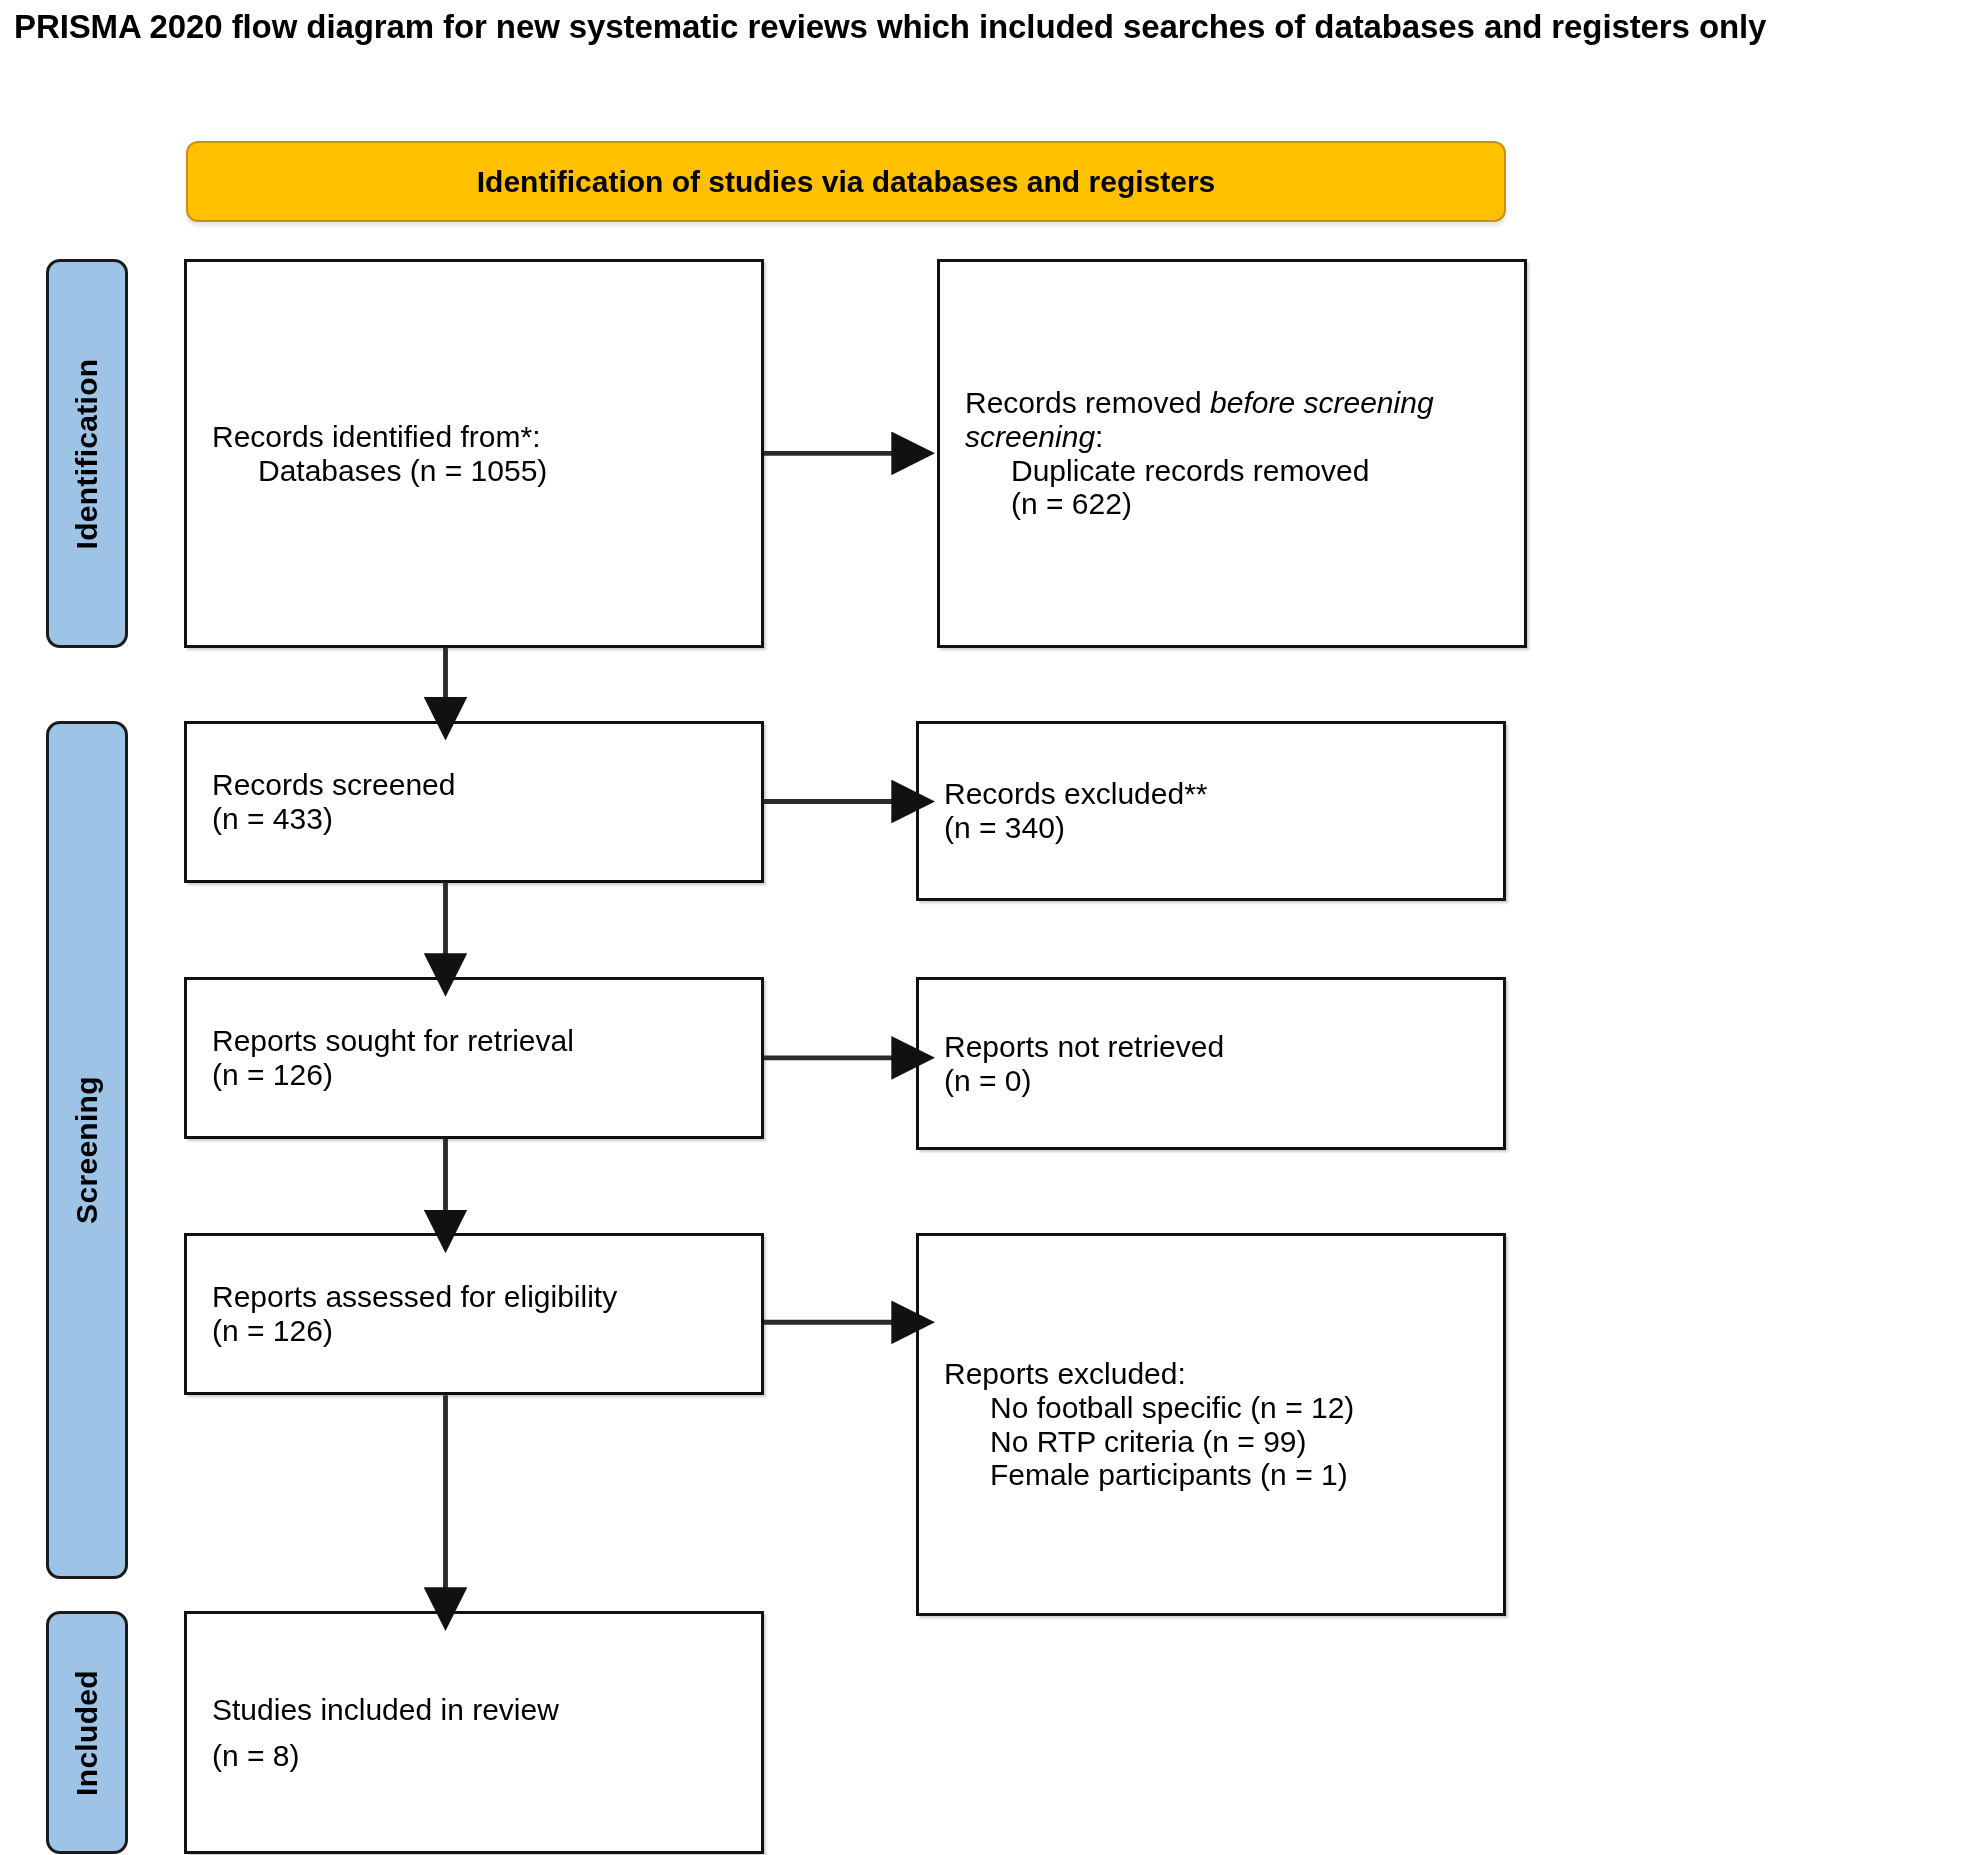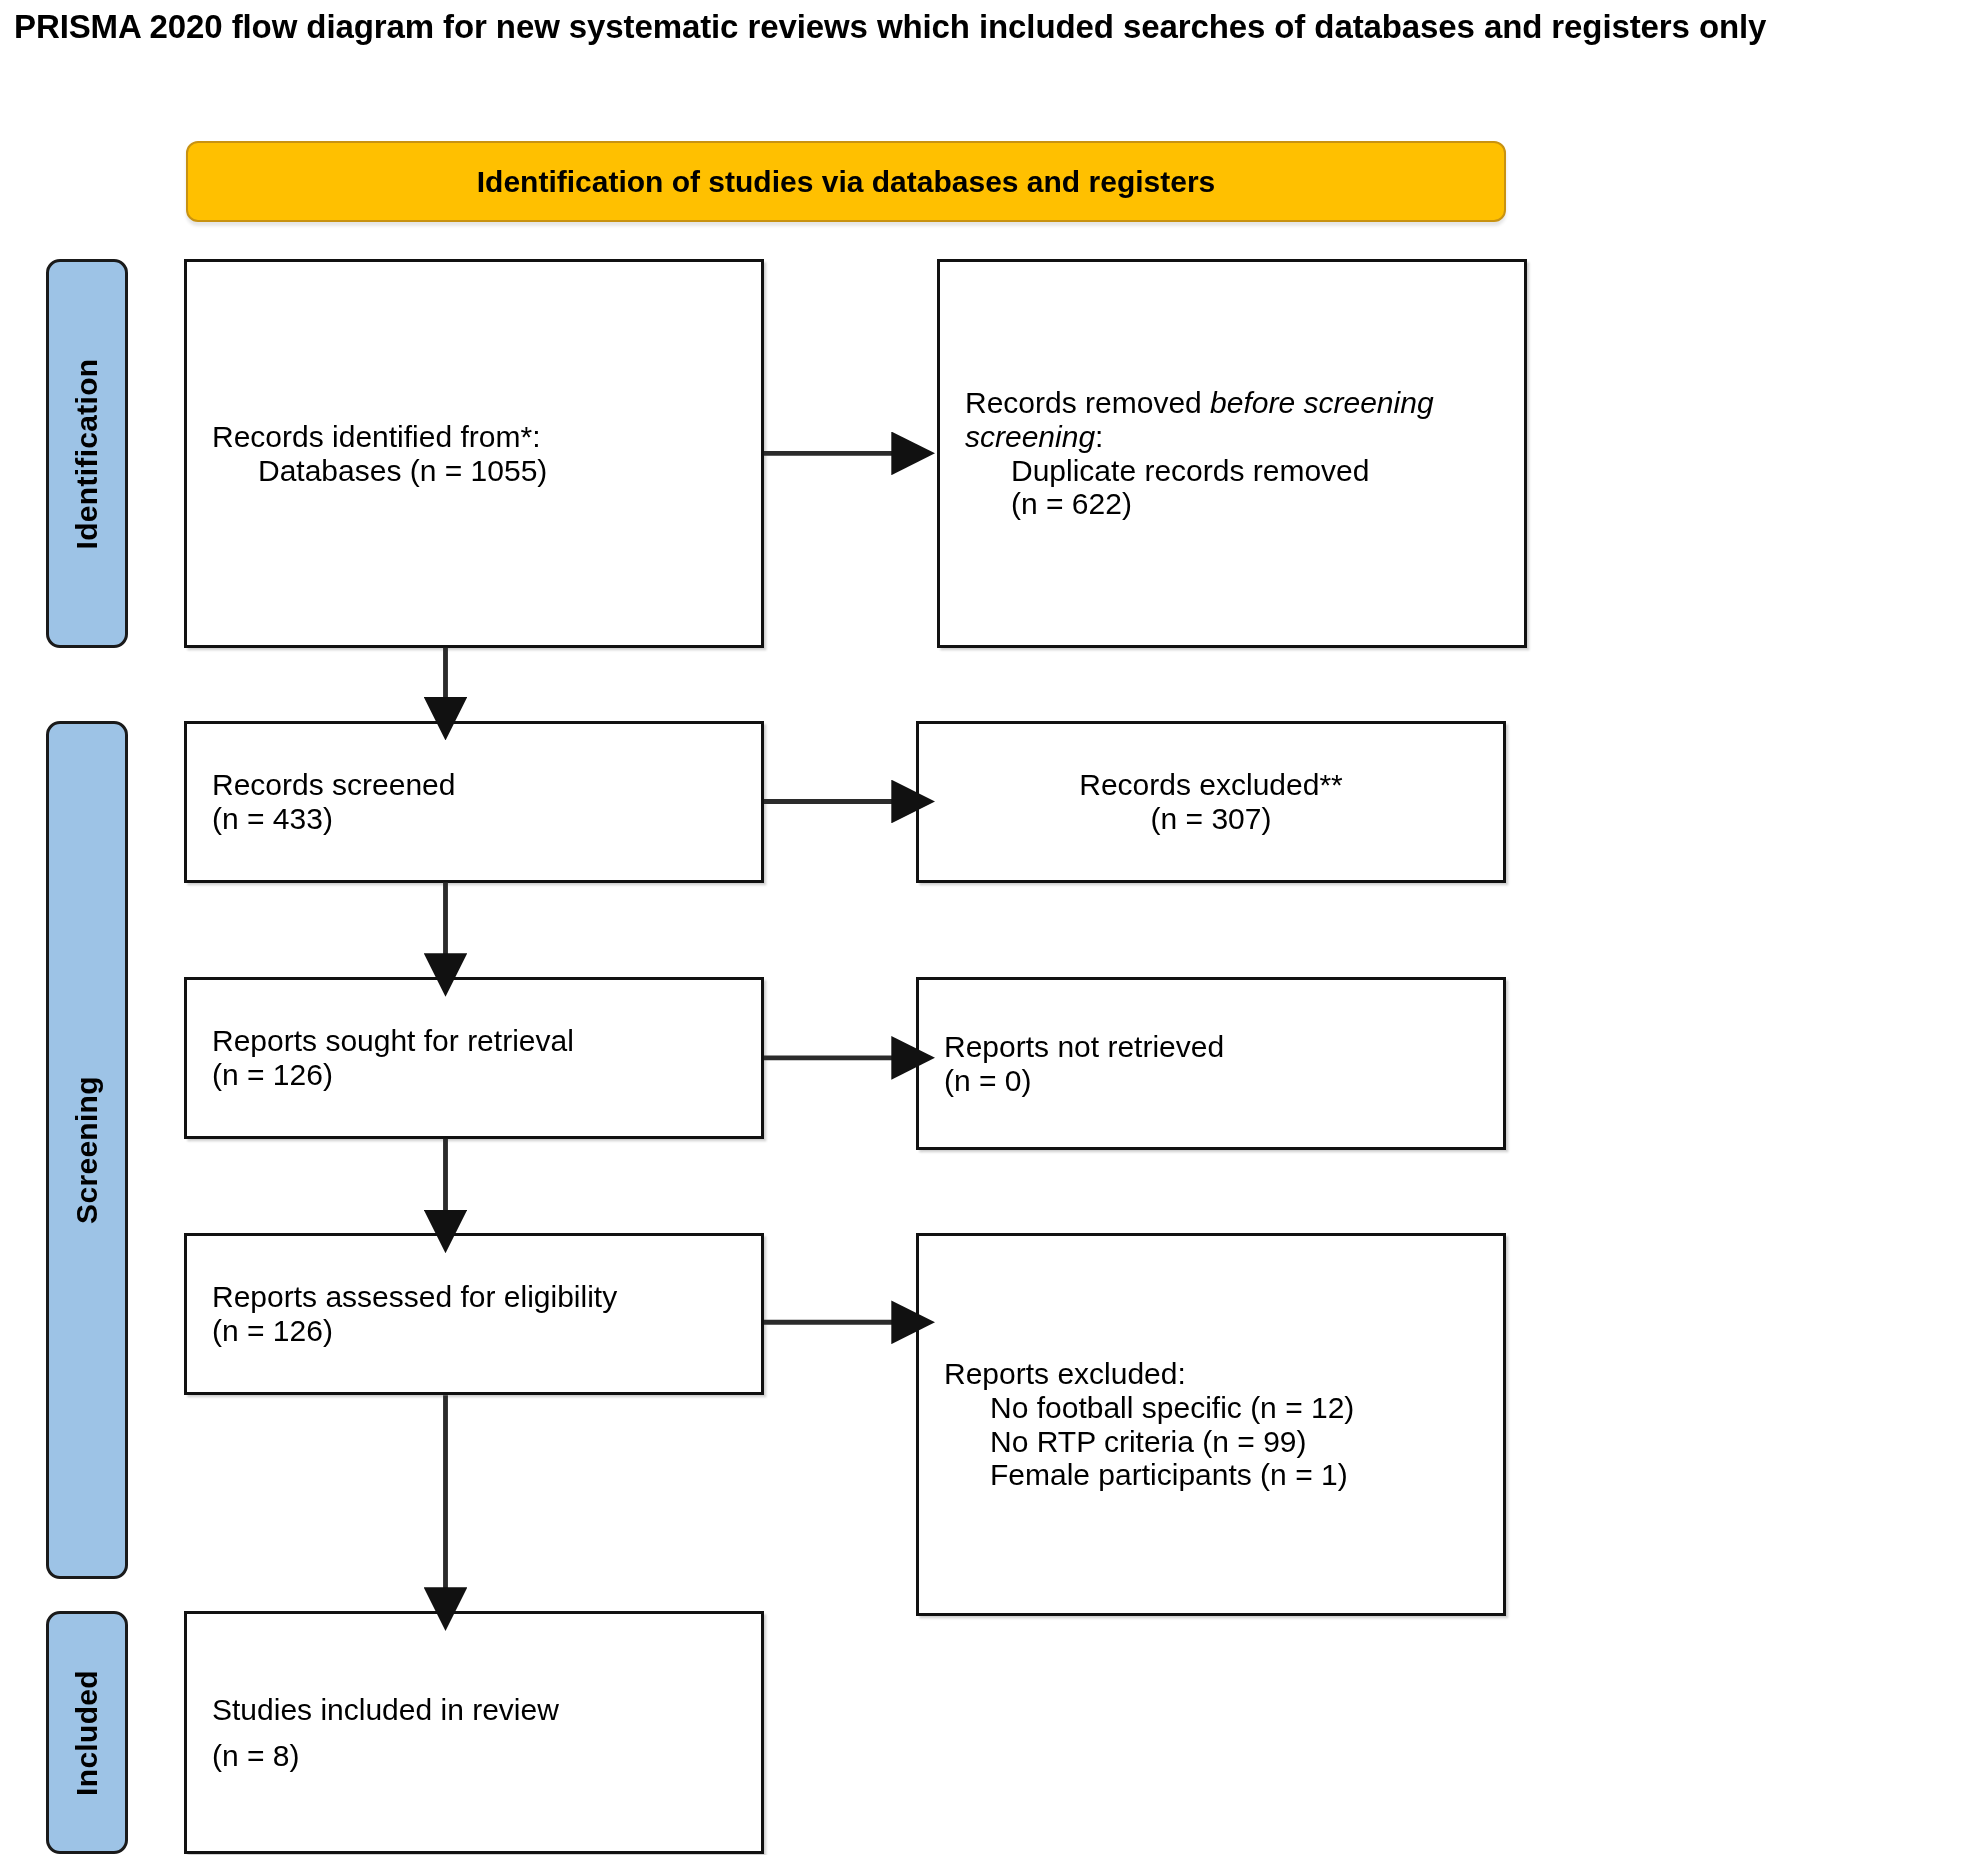--- a/index.html
+++ b/index.html
@@ -94,21 +94,21 @@
 
   
   #box-identified  { left: 184px; top: 259px;  width: 580px; height: 389px; }
   #box-screened    { left: 184px; top: 721px; width: 580px; height: 162px; }
   #box-sought      { left: 184px; top: 977px; width: 580px; height: 162px; }
   #box-assessed    { left: 184px; top: 1233px; width: 580px; height: 162px; }
   #box-included    { left: 184px; top: 1611px; width: 580px; height: 243px; gap: 12px; }
 
   
   #box-removed     { left: 916px; top: 259px;  width: 590px; height: 389px; margin-left: 21px; }
-  #box-excluded    { left: 916px; top: 721px; width: 590px; height: 162px; align-items: center; }
+  #box-excluded    { left: 916px; top: 721px; width: 590px; height: 180px; }
   #box-notretr     { left: 916px; top: 977px; width: 590px; height: 173px; }
   #box-repexcluded { left: 916px; top: 1233px; width: 590px; height: 383px; }
 
   
   #connectors {
     position: absolute;
     left: 0; top: 0;
     width: 1985px;
     height: 1855px;
     pointer-events: none;
@@ -160,21 +160,21 @@
 
 <div class="flow-box" id="box-removed">
   <div class="line"><span>Records removed </span><i>before screening</i></div>
   <div class="line"><i>screening</i><span>:</span></div>
   <div class="line indent">Duplicate records removed</div>
   <div class="line indent">(n = 622)</div>
 </div>
 
 <div class="flow-box" id="box-excluded">
   <div class="line">Records excluded**</div>
-  <div class="line">(n = 307)</div>
+  <div class="line">(n = 340)</div>
 </div>
 
 <div class="flow-box" id="box-notretr">
   <div class="line">Reports not retrieved</div>
   <div class="line">(n = 0)</div>
 </div>
 
 <div class="flow-box" id="box-repexcluded">
   <div class="line">Reports excluded:</div>
   <div class="line indent">No football specific (n = 12)</div>

